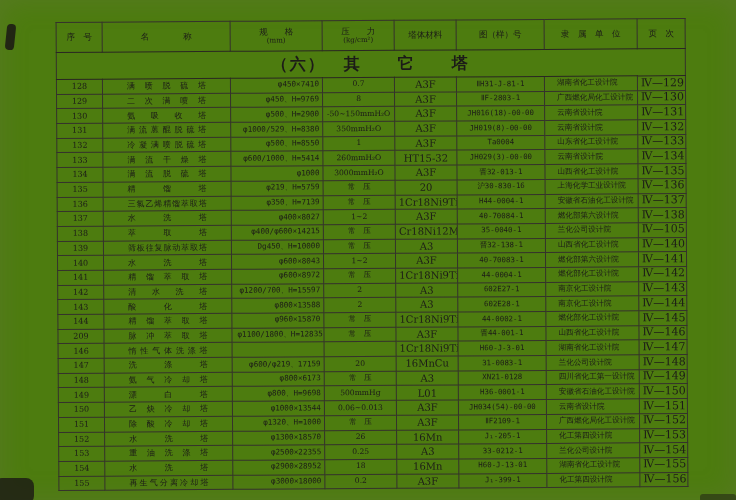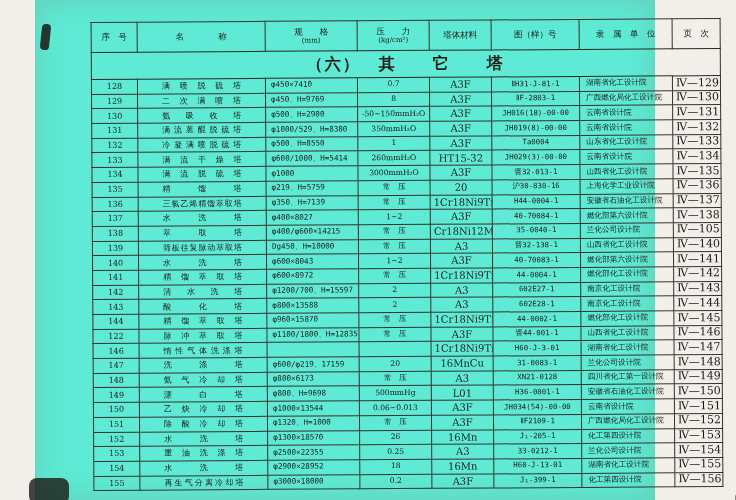--- a/index.html
+++ b/index.html
@@ -3,24 +3,23 @@
 <meta charset="utf-8">
 <style>
   * { margin:0; padding:0; box-sizing:border-box; }
   html,body { width:736px; height:500px; overflow:hidden; }
   body {
     background:#f1efe9;
     font-family:"DejaVu Serif","Liberation Serif",serif;
     color:#1c1b18;
   }
   .page {
-    position:absolute; left:0; top:0; width:620px; height:500px;
-    background:#5eead4;
+    position:absolute; left:0; top:0; width:736px; height:500px;
+    background:#4d7c0f;
     box-shadow: inset 0 0 28px rgba(120,115,100,.25);
-    margin-left: 35px;
   }
   .smudge { position:absolute; background:#1a1814; }
   .smudge.s1 { left:6px; top:24px; width:9px; height:26px; border-radius:4px; transform:rotate(6deg); opacity:.85; }
   .smudge.s2 { left:-6px; top:478px; width:40px; height:26px; border-radius:8px; opacity:.8; }
   .smudge.s3 { left:700px; top:494px; width:36px; height:8px; opacity:.5; border-radius:3px; }
 
   .scan { position:absolute; left:57px; top:20px; transform:rotate(-0.35deg); }
 
   table {
     border-collapse:collapse; table-layout:fixed; width:629px;
@@ -36,25 +35,25 @@
     vertical-align:middle;
     text-align:center;
   }
   thead th { height:30px; font-size:8.5px; border-bottom:1.5px solid #2a2722; }
   thead .sub { font-size:7px; display:block; letter-spacing:0; }
   .section-row td {
     height:27px; font-size:16px; font-weight:bold;
     letter-spacing:2px; border-bottom:1.5px solid #2a2722;
   }
   td.c-name   { text-align:justify; text-align-last:justify; padding:0 24px; }
-  td.c-spec   { text-align:left; padding-left:5px; font-size:7.6px; font-family:"DejaVu Sans Mono","Liberation Mono",monospace; }
+  td.c-spec   { text-align:right; padding-left:5px; font-size:7.6px; font-family:"DejaVu Sans Mono","Liberation Mono",monospace; }
   td.c-press  { font-size:7.6px; }
   td.c-mat    { font-size:10px; }
   td.c-draw   { font-size:7.4px; font-family:"DejaVu Sans Mono","Liberation Mono",monospace; }
-  td.c-unit   { text-align:left; padding-left:6px; font-size:7.6px; }
+  td.c-unit   { text-align:left; padding-left:12px; font-size:7.6px; }
   td.c-page   { font-size:11px; }
   td.c-no     { font-size:8px; }
   tbody tr td { border-top:1px solid #4a463f; }
 </style>
 </head>
 <body>
 
 <div class="page">
   <div class="smudge s1"></div>
   <div class="smudge s2"></div>
@@ -260,21 +259,21 @@
             <td class="c-no">144</td>
             <td class="c-name">精馏萃取塔</td>
             <td class="c-spec">φ960×15870</td>
             <td class="c-press">常　压</td>
             <td class="c-mat">1Cr18Ni9Ti</td>
             <td class="c-draw">44-0002-1</td>
             <td class="c-unit">燃化部化工设计院</td>
             <td class="c-page">Ⅳ—145</td>
           </tr>
           <tr>
-            <td class="c-no">122</td>
+            <td class="c-no">209</td>
             <td class="c-name">脉冲萃取塔</td>
             <td class="c-spec">φ1100/1800、H=12835</td>
             <td class="c-press">常　压</td>
             <td class="c-mat">A3F</td>
             <td class="c-draw">晋44-001-1</td>
             <td class="c-unit">山西省化工设计院</td>
             <td class="c-page">Ⅳ—146</td>
           </tr>
           <tr>
             <td class="c-no">146</td>

